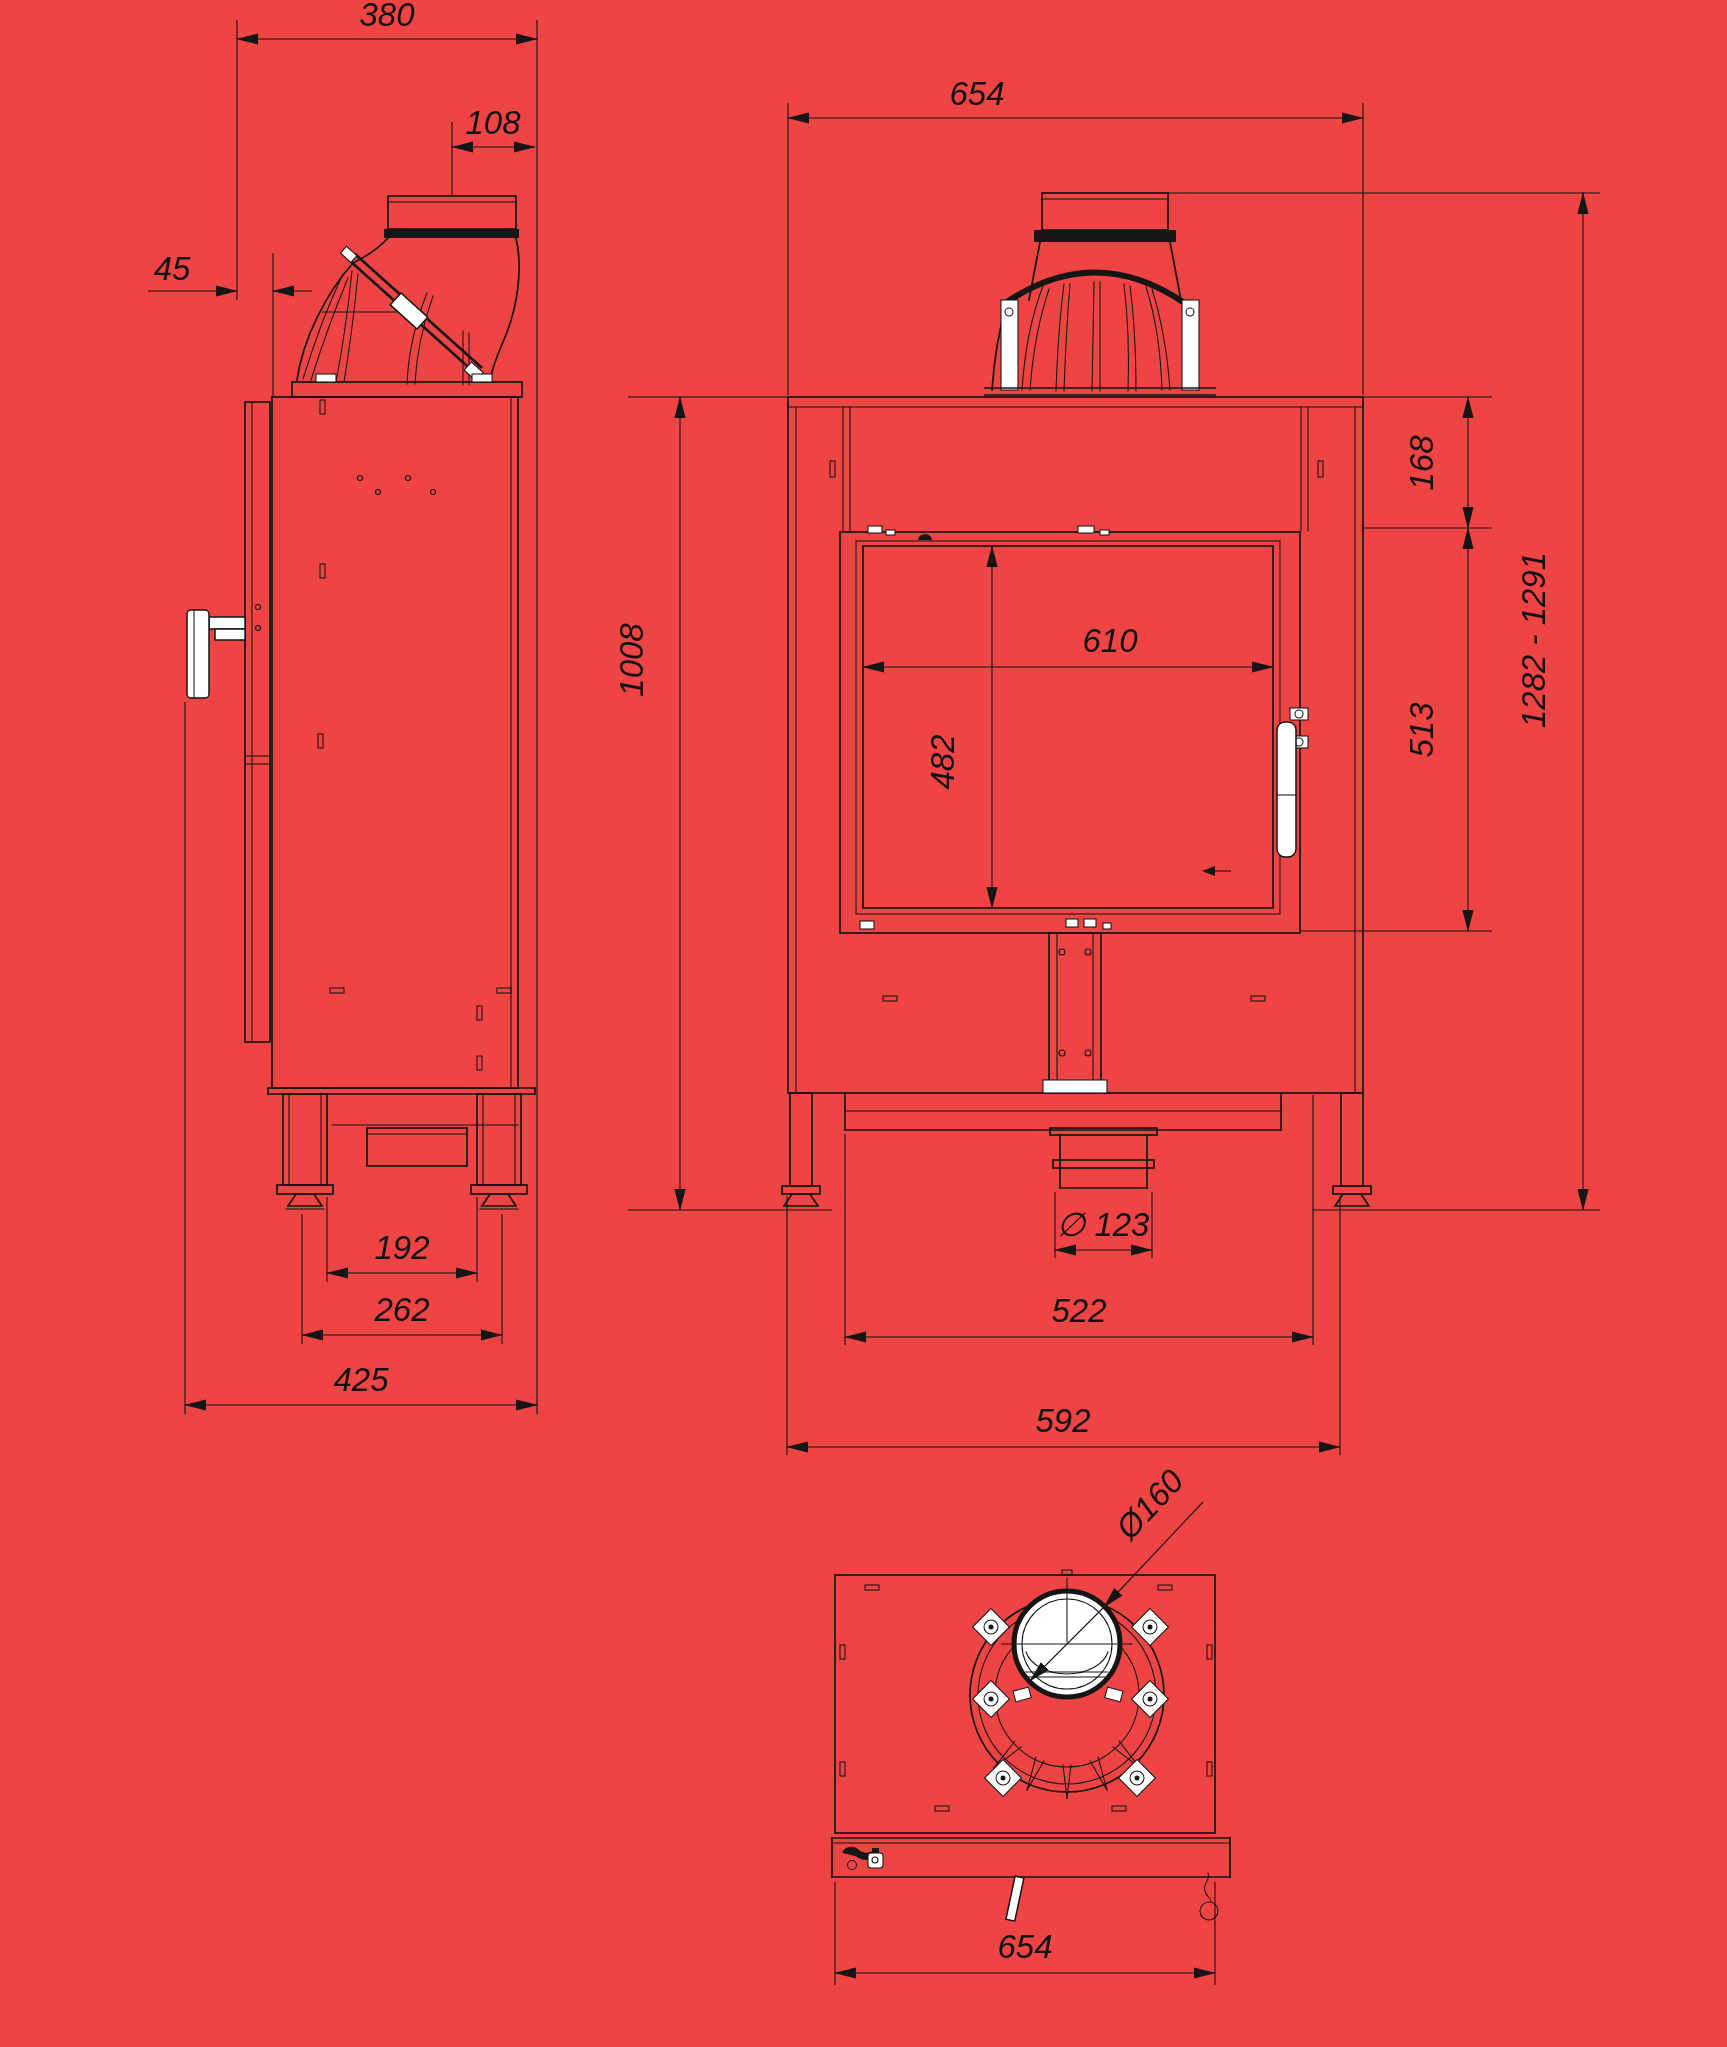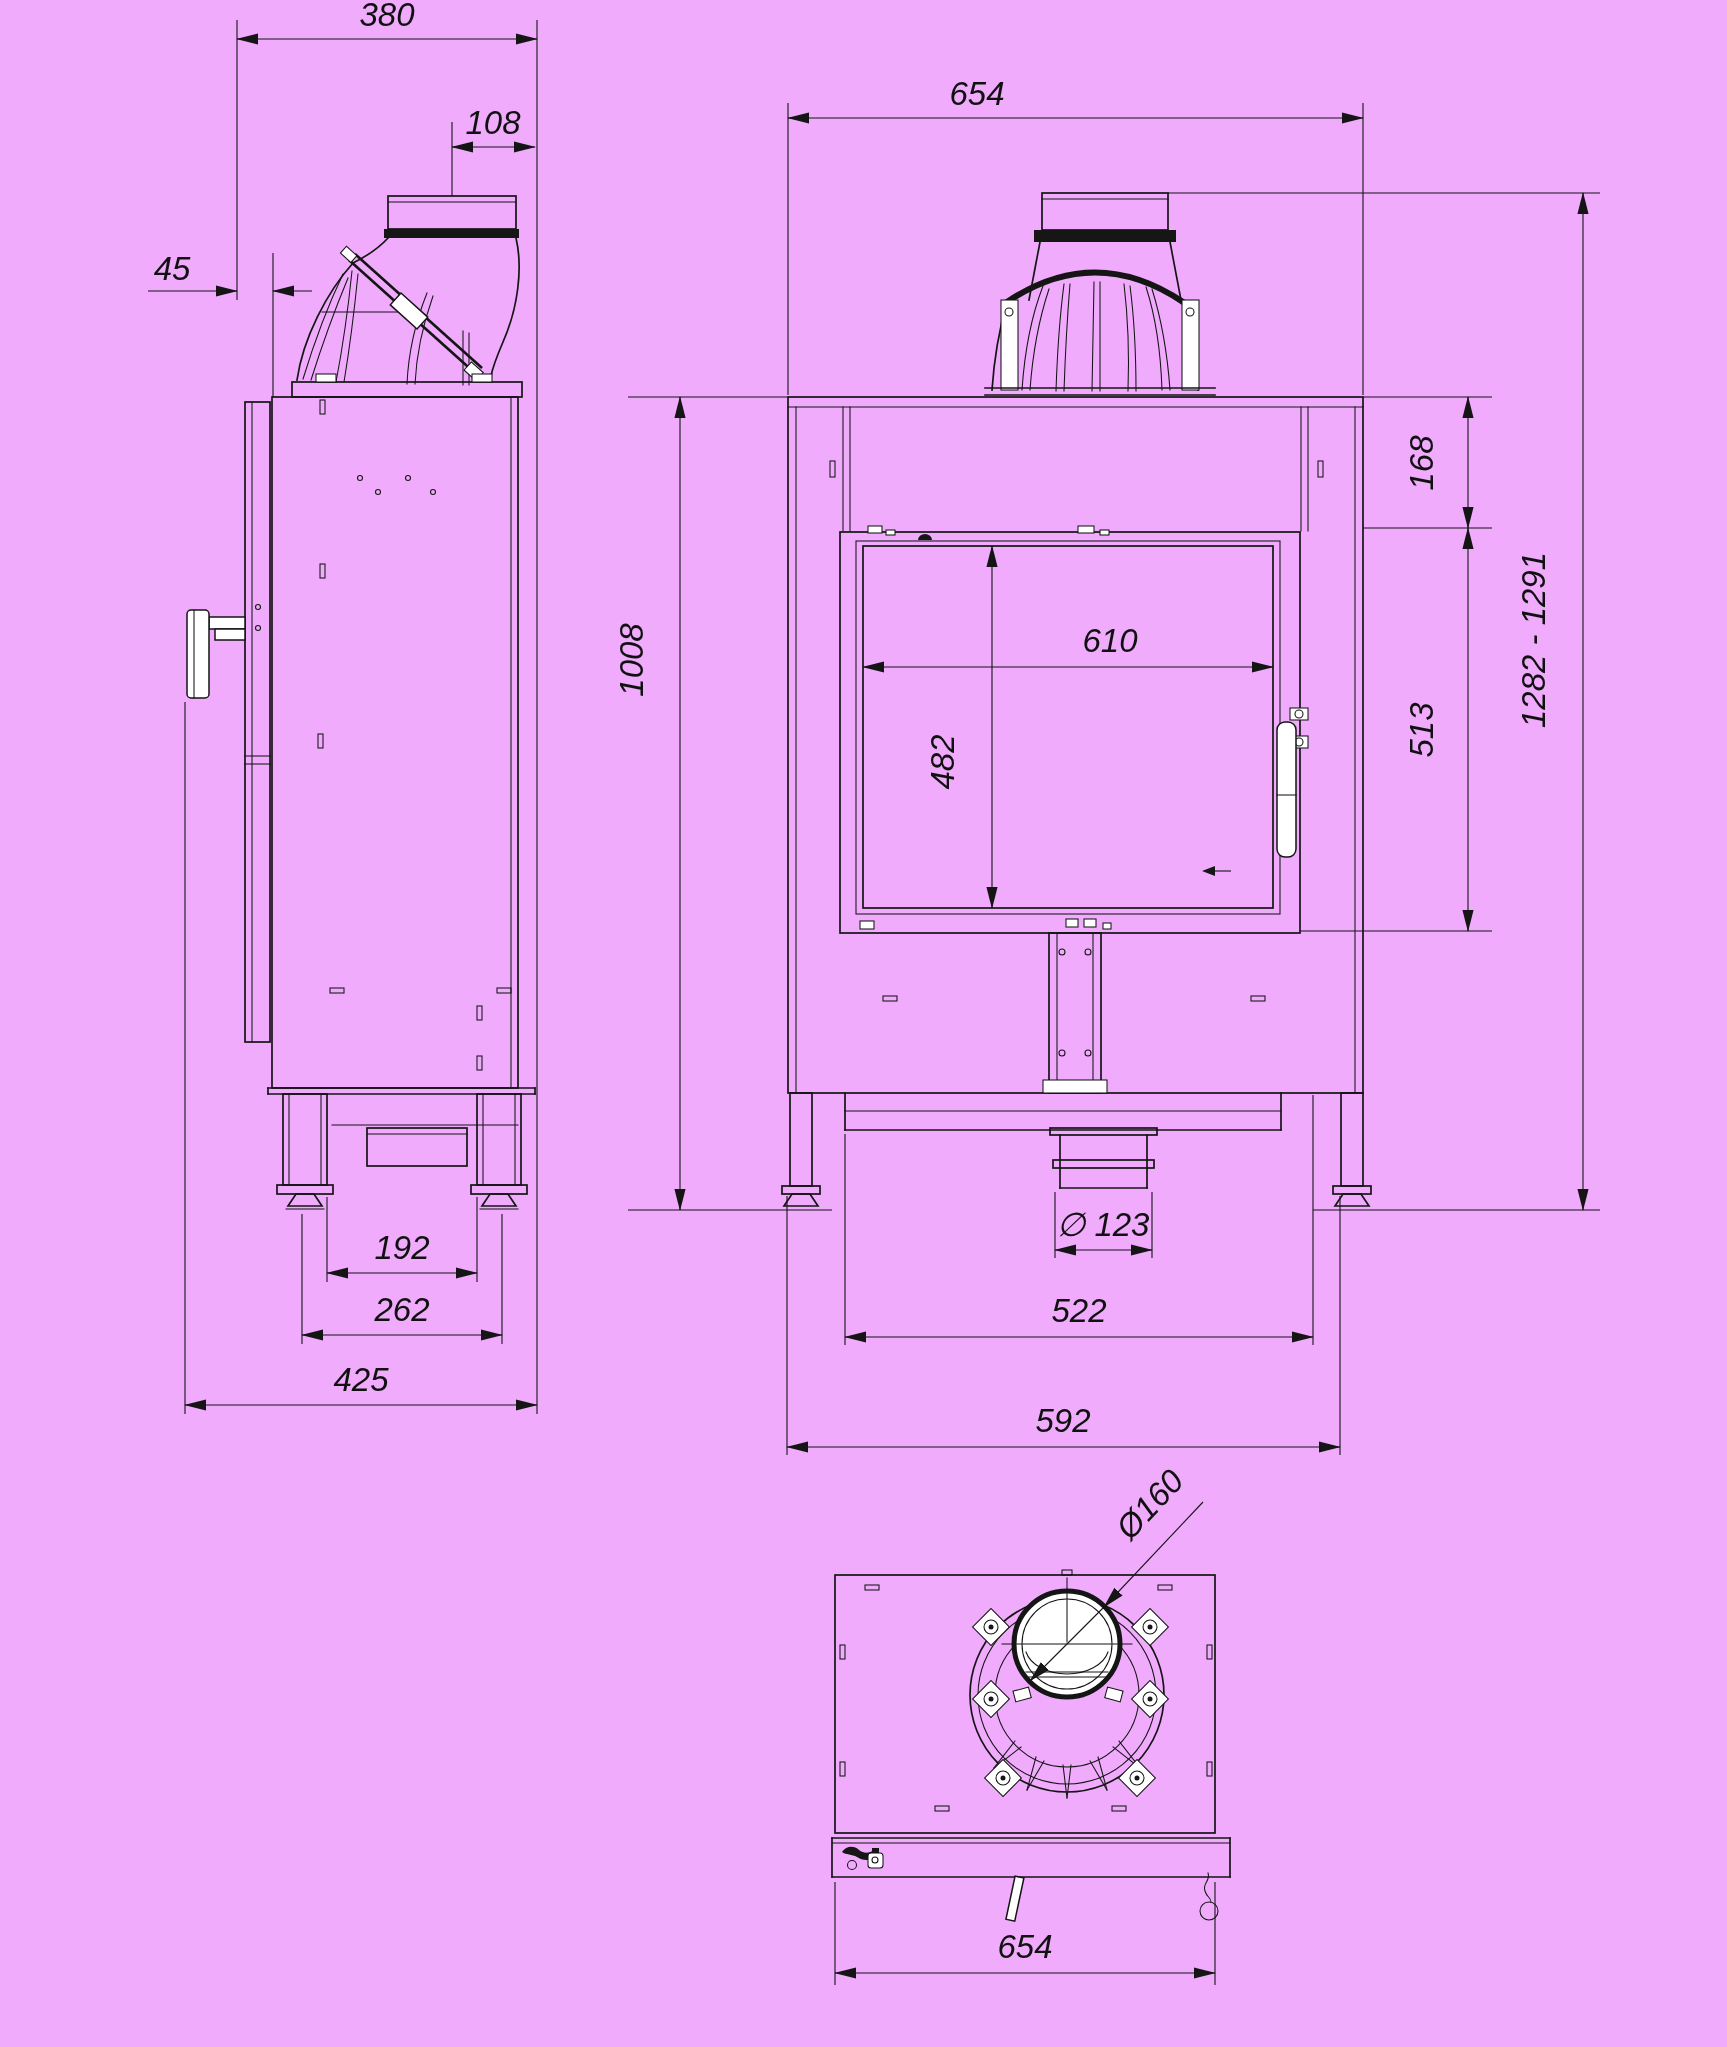--- a/index.html
+++ b/index.html
@@ -1,16 +1,16 @@
 <!DOCTYPE html>
 <html><head>
 <meta charset="utf-8">
 <style>
   html,body{margin:0;padding:0;background:#e8e8e8;}
-  #sheet{width:1727px;height:2047px;background:#f0abfc;position:relative;margin:0 auto;
+  #sheet{width:1727px;height:2047px;background:#ef4444;position:relative;margin:0 auto;
          font-family:"Liberation Sans",sans-serif;}
   svg{display:block}
   .ln{stroke:#151515;stroke-width:1.7;fill:none;stroke-linecap:square}
   .tn{stroke:#151515;stroke-width:1.05;fill:none;stroke-linecap:square}
   .dm{stroke:#151515;stroke-width:1.1;fill:none}
   .fl{fill:#161616;stroke:none}
   .wf{fill:#ffffff;stroke:#151515;stroke-width:1.5}
   .wt{fill:#ffffff;stroke:#151515;stroke-width:1.05}
   .dimtxt{font:italic 33px "Liberation Sans",sans-serif;fill:#111;text-anchor:middle}
 </style>

